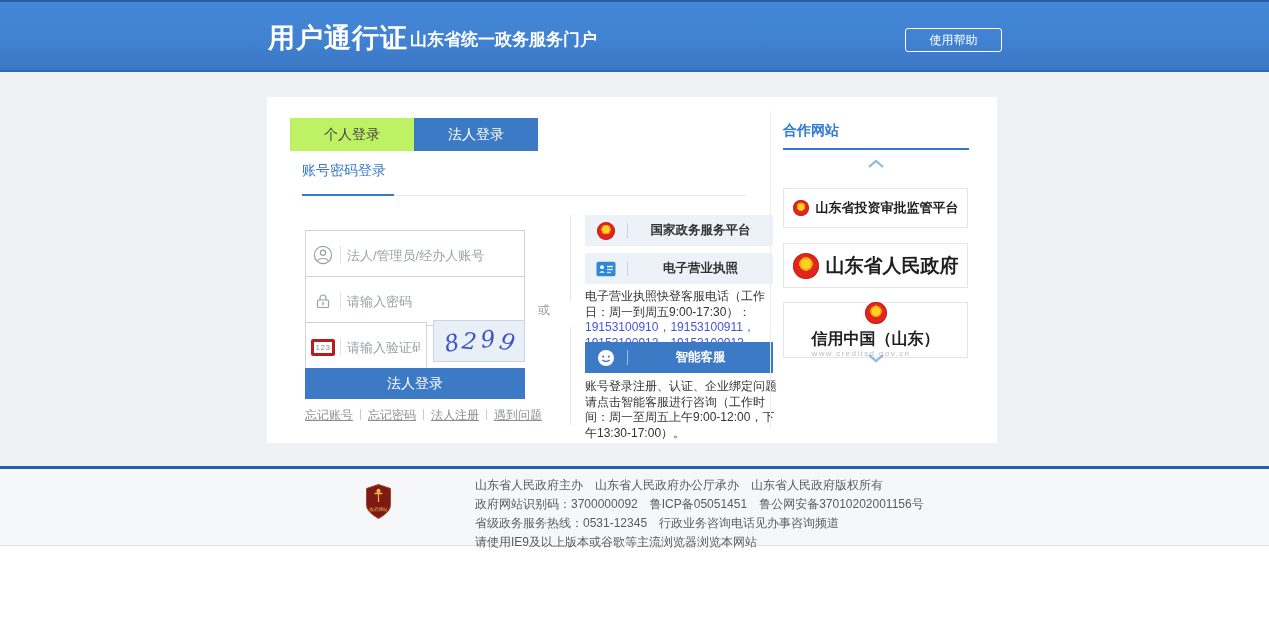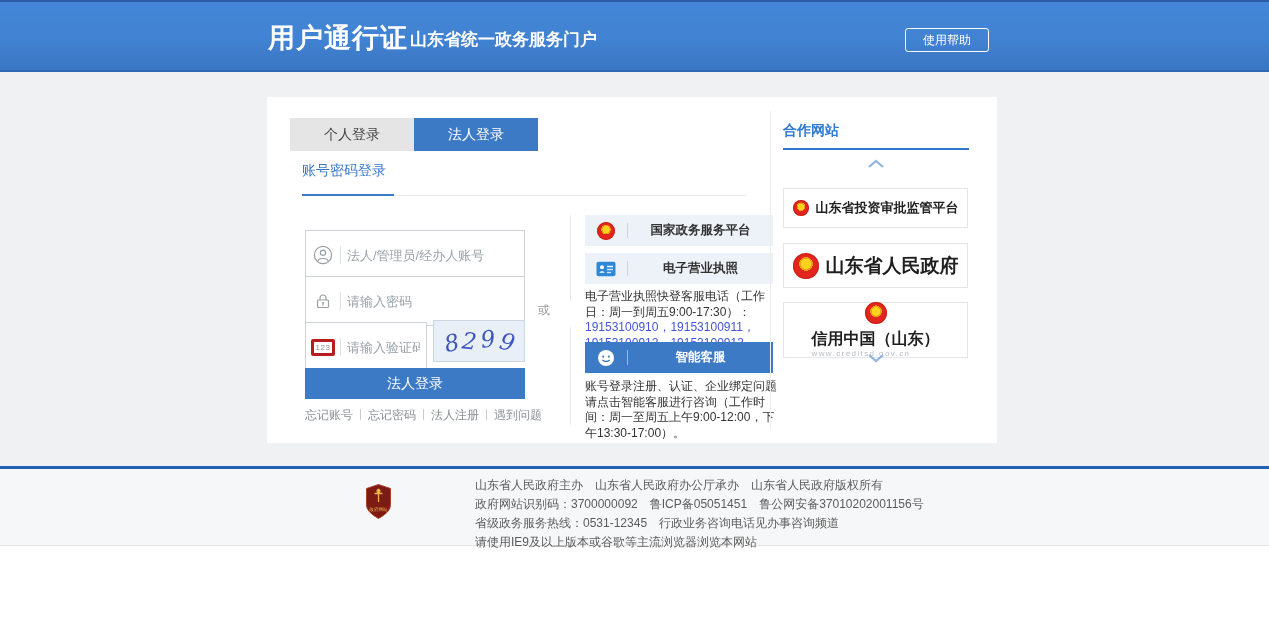--- a/index.html
+++ b/index.html
@@ -6,32 +6,32 @@
   .page{position:relative;width:1269px;height:617px;overflow:hidden;background:#fff;
         font-family:"Liberation Sans","DejaVu Sans",sans-serif;}
 
   
   .header{position:absolute;left:0;top:0;width:100%;height:72px;box-sizing:border-box;
           background:linear-gradient(180deg,#4486d7 0%,#4182d2 55%,#3a76c3 100%);
           border-top:2px solid #2b5da5;border-bottom:2px solid #2d68b3;}
   .header-title{position:absolute;left:268px;top:18px;font-size:27px;font-weight:bold;color:#fff;letter-spacing:1px;}
   .header-sep{position:absolute;left:398px;top:25px;width:1px;height:22px;background:rgba(255,255,255,.55);}
   .header-subtitle{position:absolute;left:410px;top:26px;font-size:17px;font-weight:bold;color:#fff;}
-  .help-btn{position:absolute;left:905px;top:26px;width:84px;height:24px;border:1px solid #fff;border-radius:3px;
+  .help-btn{position:absolute;left:905px;top:26px;width:97px;height:24px;border:1px solid #fff;border-radius:3px;
             background:transparent;color:#fff;font-size:12px;cursor:pointer;font-family:inherit;}
 
   
   .content-bg{position:absolute;left:0;top:72px;width:100%;height:394px;background:#f0f1f2;}
 
   
   .card{position:absolute;left:267px;top:97px;width:730px;height:346px;background:#fff;}
 
   .tabs{position:absolute;left:23px;top:21px;display:flex;}
   .tab{width:124px;height:33px;line-height:33px;text-align:center;font-size:14px;
-       background:#e5e5e5;color:#454545;cursor:pointer;}
+       background:#bef264;color:#454545;cursor:pointer;}
   .tab.active{background:#3d7ac6;color:#fff;}
 
   .method{position:absolute;left:35px;top:65px;font-size:14px;color:#3879ca;cursor:pointer;}
   .rule{position:absolute;left:35px;top:98px;width:445px;height:1px;background:#e7e9ec;}
   .rule-accent{position:absolute;left:35px;top:97px;width:92px;height:2px;background:#3879ca;}
 
   .field{position:absolute;left:38px;width:220px;height:50px;border:1px solid #cfd3d8;
          display:flex;align-items:center;box-sizing:border-box;background:#fff;}
   .f1{top:133px;} .f2{top:179px;} .f3{top:225px;width:122px;}
   .fic{flex:0 0 34px;display:flex;justify-content:center;align-items:center;}
@@ -48,21 +48,21 @@
                 font-size:23px;color:#3c55c2;line-height:1;}
   .captcha span:nth-child(1){transform:rotate(-12deg) translateY(2px);}
   .captcha span:nth-child(2){transform:rotate(6deg);}
   .captcha span:nth-child(3){transform:rotate(-6deg) translateY(-2px);}
   .captcha span:nth-child(4){transform:rotate(14deg) translateY(1px);}
 
   .submit{position:absolute;left:38px;top:271px;width:220px;height:31px;background:#3d7ac6;color:#fff;
           border:0;font-size:14px;cursor:pointer;font-family:inherit;}
 
   .links{position:absolute;left:38px;top:310px;font-size:12px;color:#8b8f94;display:flex;align-items:center;}
-  .links span{cursor:pointer;white-space:nowrap;}
+  .links span{cursor:pointer;white-space:nowrap;text-decoration:underline;}
   .links span + span::before{content:"";display:inline-block;width:1px;height:11px;background:#c9ccd0;
                              margin:0 7px;vertical-align:-1px;}
 
   .vline{position:absolute;left:303px;width:1px;background:#e7e9ec;}
   .vl1{top:118px;height:86px;} .vl2{top:230px;height:98px;}
   .or{position:absolute;left:271px;top:205px;font-size:12px;color:#9a9a9a;}
 
   .qbtn{position:absolute;left:318px;width:188px;height:31px;background:#edf2f8;display:flex;
         align-items:center;box-sizing:border-box;cursor:pointer;}
   .qb1{top:118px;} .qb2{top:156px;} .qb3{top:245px;background:#3d7ac6;}

